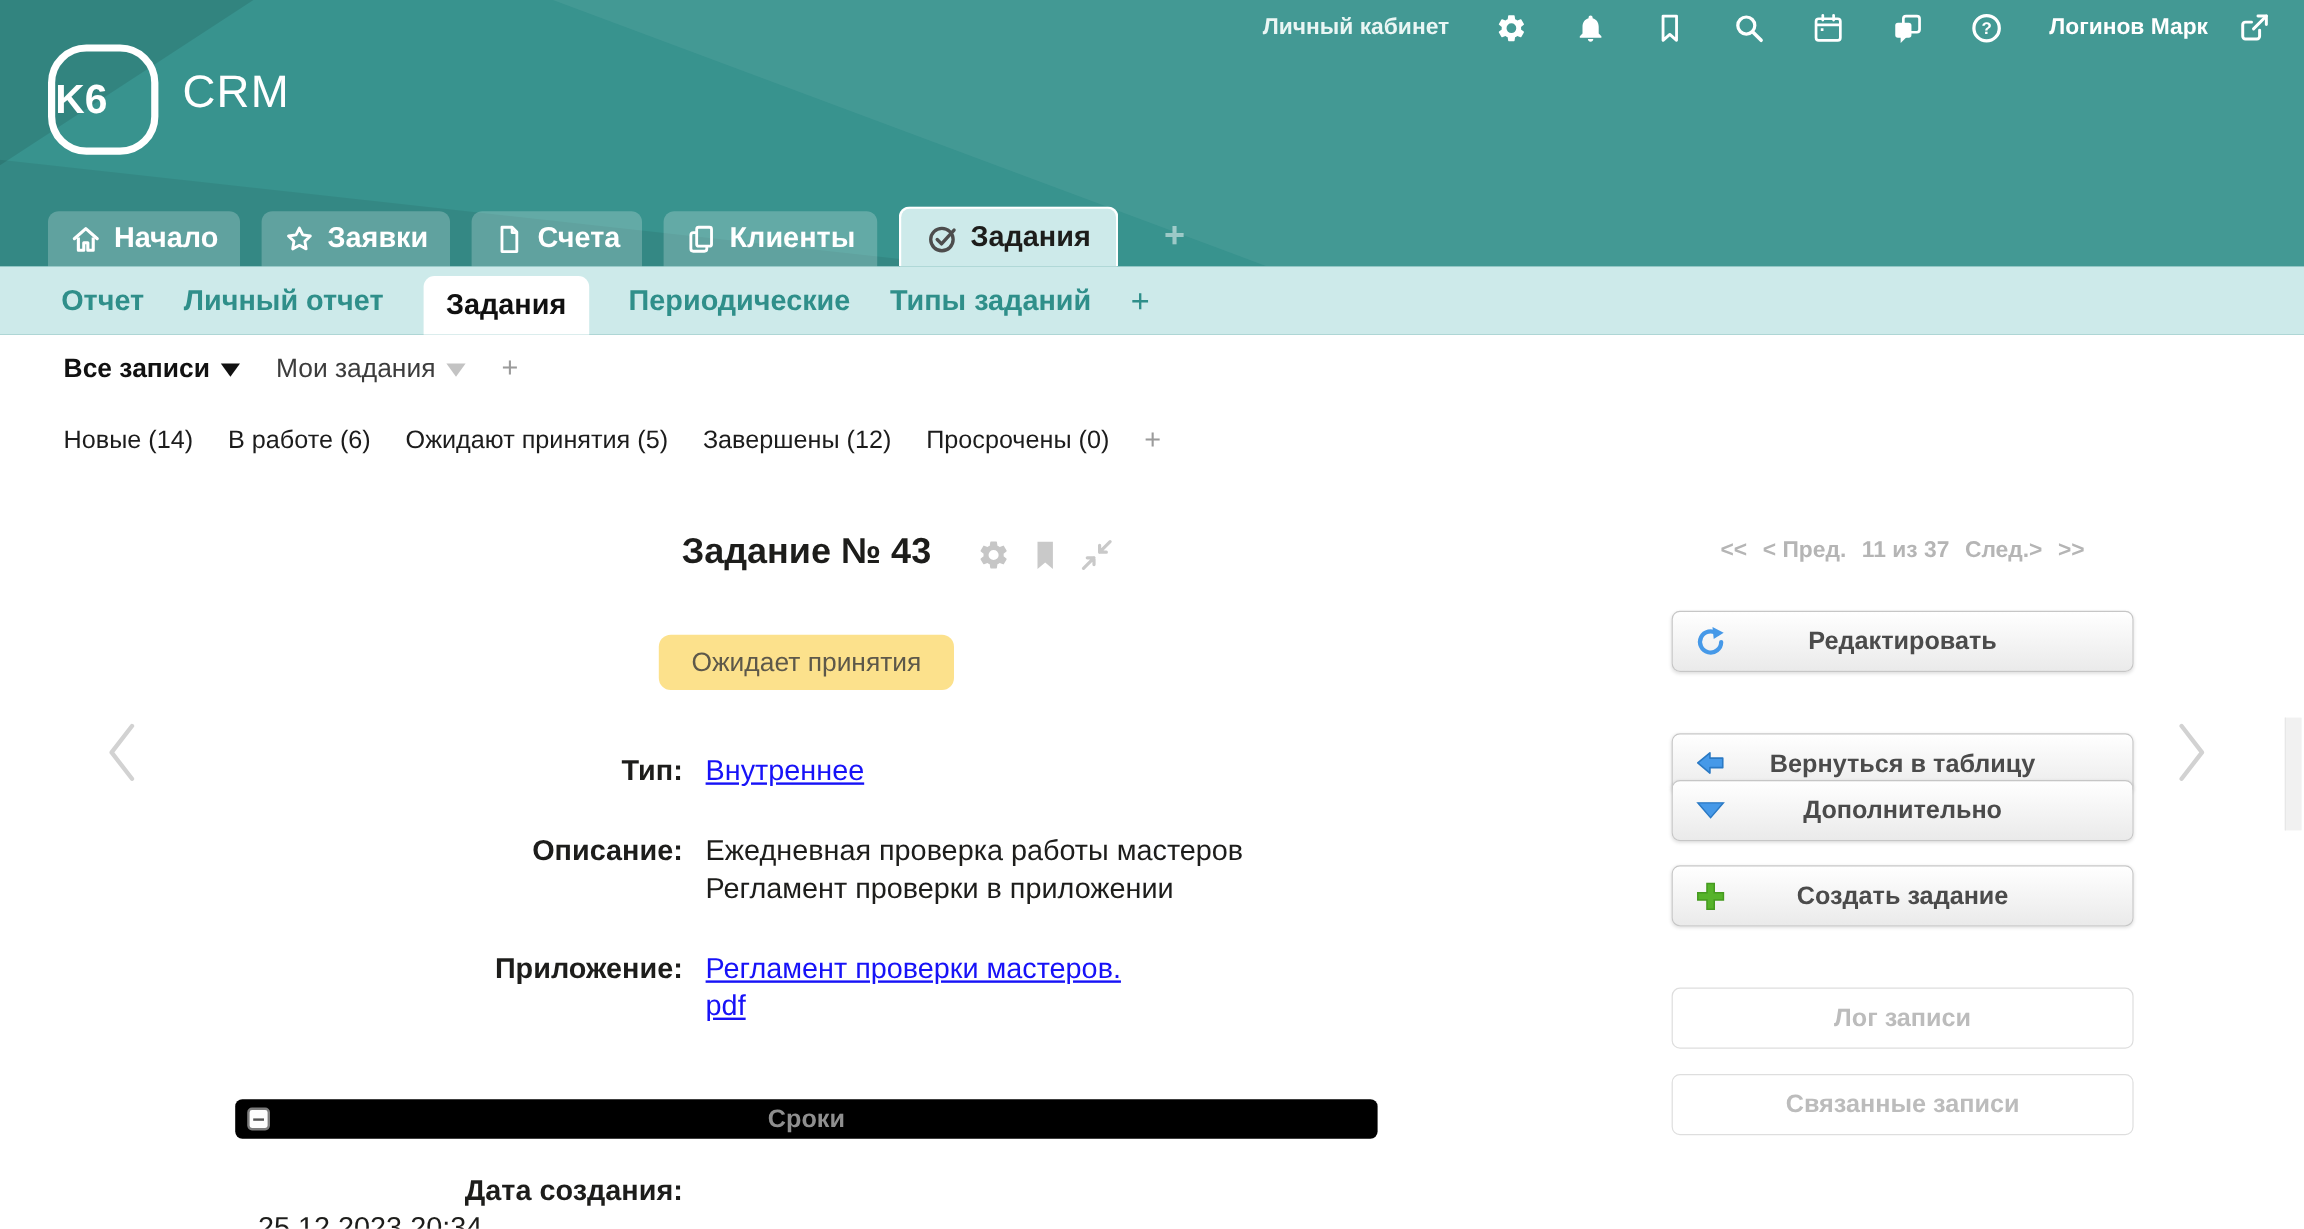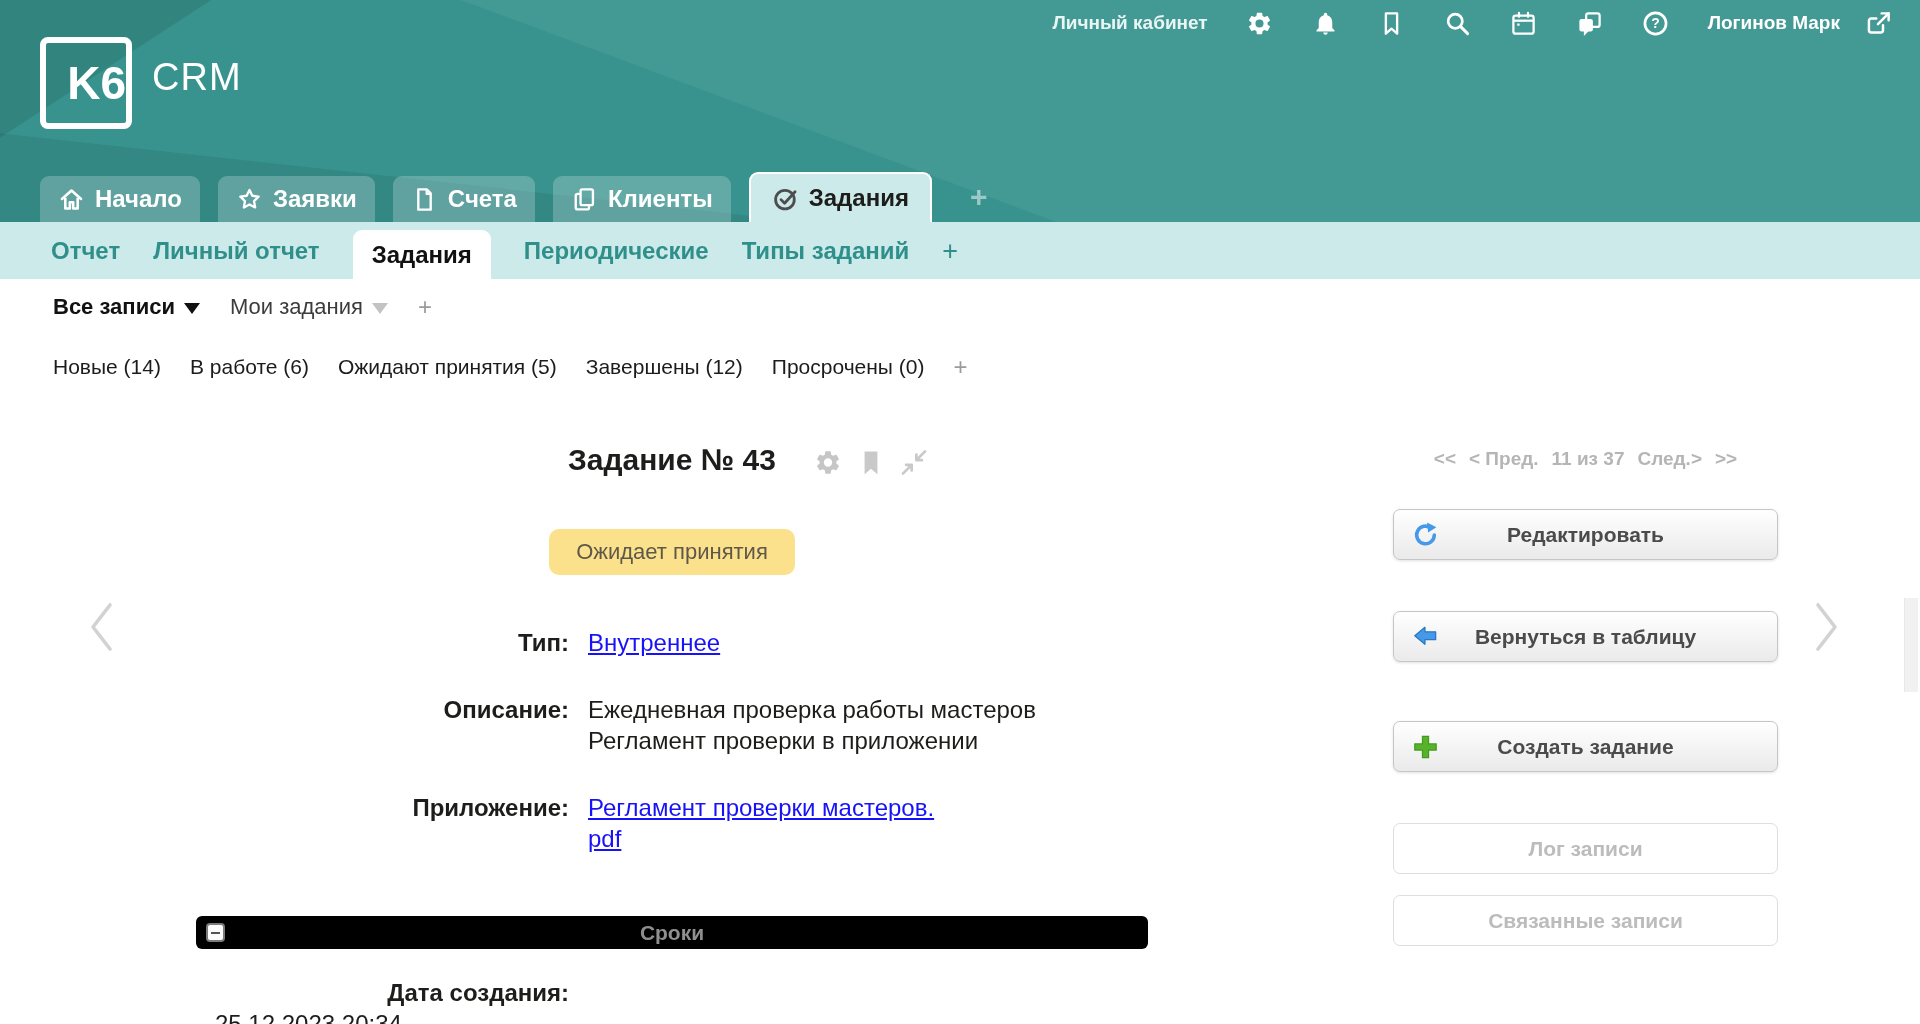--- a/index.html
+++ b/index.html
@@ -7,21 +7,21 @@
   body { font-family:"Liberation Sans","DejaVu Sans",sans-serif; background:#fff; color:#1d1d1b; }
   .page { position:relative; width:1920px; height:1024px; overflow:hidden; }
 
   
   .header { position:absolute; left:0; top:0; width:1920px; height:279px; background:#38938e; overflow:hidden; }
   .facet { position:absolute; inset:0 0 57px 0; pointer-events:none; }
   .facet-a { background:rgba(0,0,0,.10); clip-path:polygon(0 0, 11% 0, 0 62%); }
   .facet-b { background:rgba(255,255,255,.06); clip-path:polygon(24% 0, 100% 0, 100% 100%, 55% 100%); }
   .facet-c { background:rgba(0,0,0,.07); clip-path:polygon(0 60%, 42% 100%, 0 100%); }
 
-  .logo-box { position:absolute; left:40px; top:37px; width:92px; height:92px; border:6px solid #fff; border-radius:8px; display:flex; align-items:center; justify-content:flex-end; font-size:46px; font-weight:bold; color:#fff; z-index:3; }
+  .logo-box { position:absolute; left:40px; top:37px; width:92px; height:92px; border:6px solid #fff; border-radius:32px; display:flex; align-items:center; justify-content:flex-start; font-size:34px; font-weight:bold; color:#fff; z-index:3; }
   .app-name { position:absolute; left:152px; top:56px; font-size:38px; color:#fff; letter-spacing:1px; z-index:3; }
 
   .topbar { position:absolute; top:0; right:28px; height:46px; display:flex; align-items:center; gap:38px; z-index:3; }
   .topbar .tb-text { font-size:19px; font-weight:bold; color:#eaf6f4; white-space:nowrap; cursor:pointer; }
   .icon-btn { width:28px; height:28px; display:flex; align-items:center; justify-content:center; cursor:pointer; }
   .icon-btn svg { width:27px; height:27px; }
   .export-wrap { margin-left:-14px; }
 
   
   .main-tabs { position:absolute; left:40px; bottom:57px; height:50px; display:flex; align-items:flex-end; gap:18px; z-index:4; }
@@ -329,20 +329,28 @@
 
       <button class="side-btn b2">
         <span class="btn-icon">
           <svg viewBox="0 0 24 22">
               <path d="M11.5 2.5 2.5 10l9 7.5v-4h9.5v-7h-9.5z" fill="#4699e8" stroke="#2a79c4" stroke-width="1.2" stroke-linejoin="round"></path>
             </svg>
         </span>
         <span>Вернуться в таблицу</span>
       </button>
 
+      <button class="side-btn b3">
+        <span class="btn-icon">
+          <svg viewBox="0 0 24 20">
+              <polygon points="2.5,4 21.5,4 12,15" fill="#4699e8" stroke="#2a79c4" stroke-width="1"></polygon>
+            </svg>
+        </span>
+        <span>Дополнительно</span>
+      </button>
 
       <button class="side-btn b4">
         <span class="btn-icon">
           <svg viewBox="0 0 24 24">
               <path d="M9.3 2.5h5.4v6.8h6.8v5.4h-6.8v6.8H9.3v-6.8H2.5V9.3h6.8z" fill="#56b32a" stroke="#459a1f" stroke-width="1.1"></path>
             </svg>
         </span>
         <span>Создать задание</span>
       </button>
 

